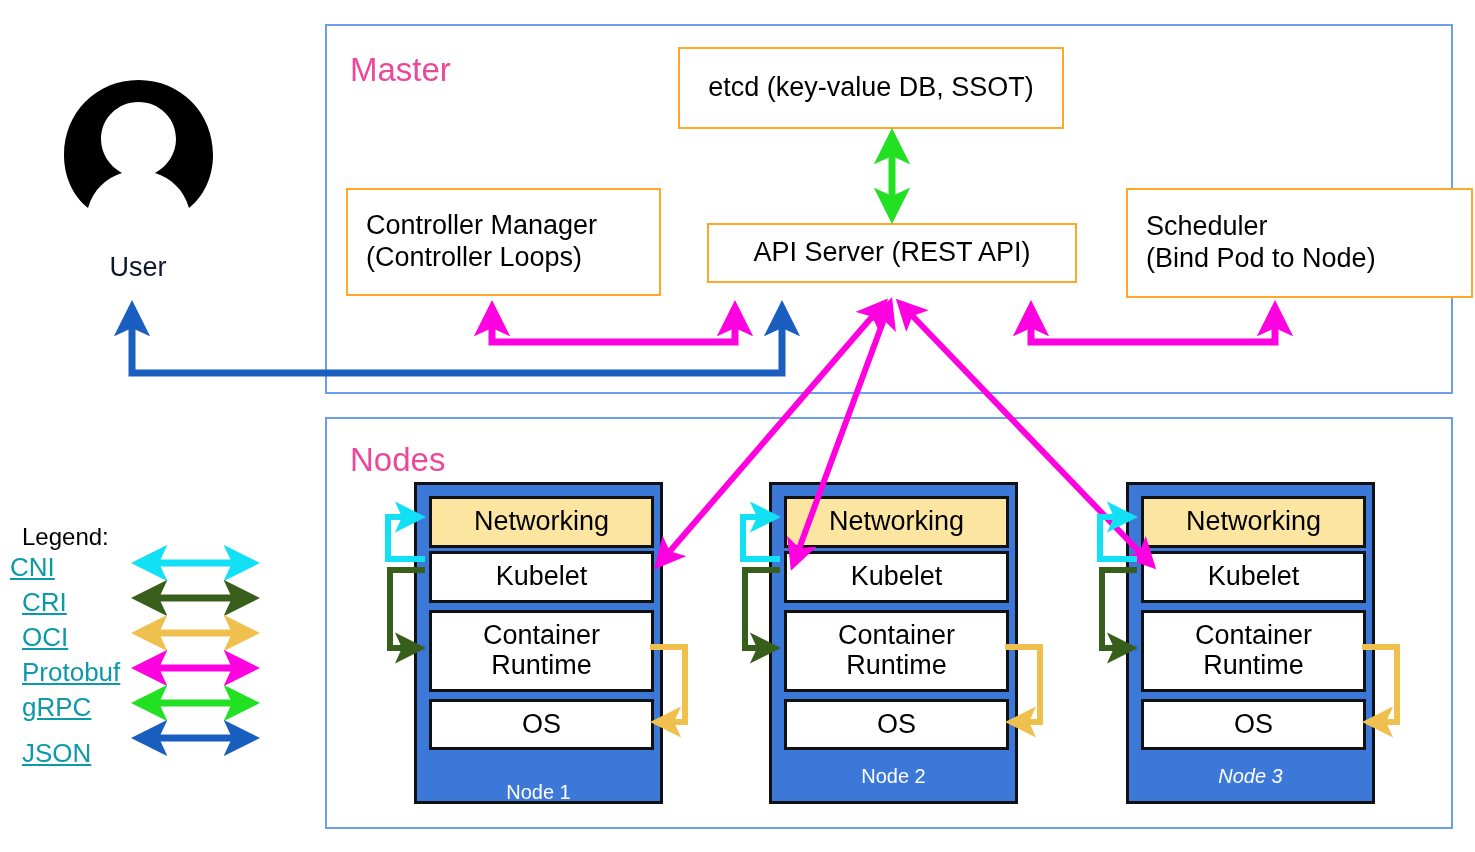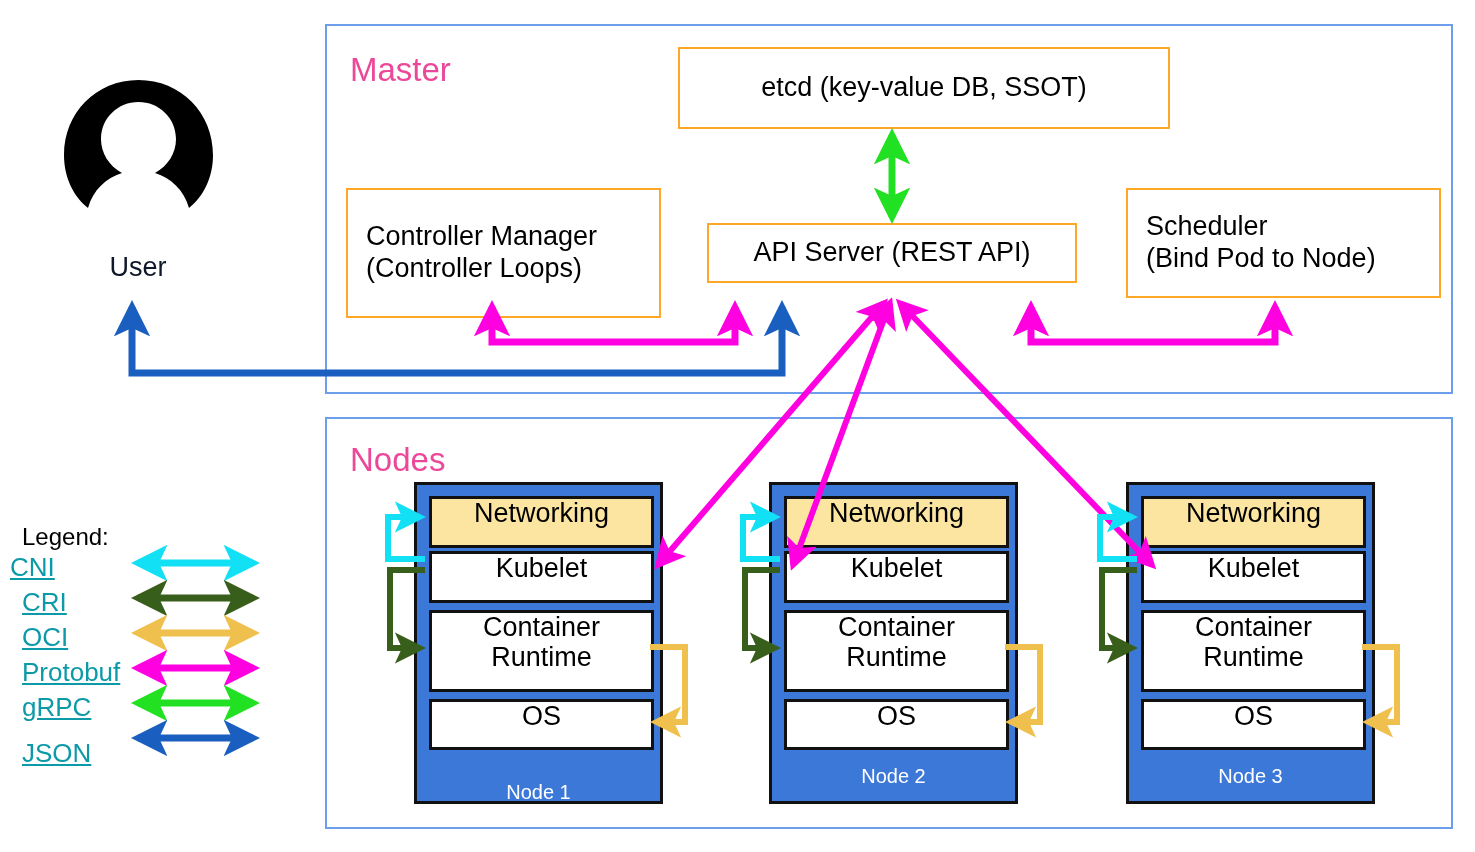--- a/index.html
+++ b/index.html
@@ -56,20 +56,21 @@
     background: #3c78d8;
     border: 3px solid #111111;
     box-sizing: border-box;
   }
   .node-layer {
     position: absolute;
     background: #ffffff;
     border: 3px solid #111111;
     box-sizing: border-box;
     display: flex;
+    align-items: center;
     justify-content: center;
     text-align: center;
     font-size: 27px;
     line-height: 1.1;
     color: #000000;
   }
   .node-layer.networking { background: #fce5a0; }
   .node-layer .txt { white-space: pre-line; }
   .node-name {
     position: absolute;
@@ -123,34 +124,34 @@
   <div class="user-avatar" style="left:62px; top:78px; width:153px; height:145px;">
     <svg width="153" height="145" viewBox="0 0 153 145">
       <path d="M76.5 2 C34 2 2 35 2 77 C2 100 12 119 26 130 C31 112 44 100 60 95 C47 88 39 75 39 61 C39 40 56 24 76.5 24 C97 24 114 40 114 61 C114 75 106 88 93 95 C109 100 122 112 127 130 C141 119 151 100 151 77 C151 35 119 2 76.5 2 Z" fill="#000000"></path>
     </svg>
   </div>
   <div class="user-label" style="left:78px; top:252px; width:120px;">User</div>
 
   <div class="group-box" style="left:325px; top:24px; width:1128px; height:370px;"></div>
   <div class="group-title" style="left:350px; top:53px;">Master</div>
 
-  <div class="comp-box center" style="left:678px; top:47px; width:492px; height:82px;">
+  <div class="comp-box center" style="left:678px; top:47px; width:386px; height:82px;">
     <span class="txt">etcd (key-value DB, SSOT)</span>
   </div>
 
-  <div class="comp-box" style="left:346px; top:188px; width:315px; height:130px;">
+  <div class="comp-box" style="left:346px; top:188px; width:315px; height:108px;">
     <span class="txt">Controller Manager
 (Controller Loops)</span>
   </div>
 
   <div class="comp-box center" style="left:707px; top:223px; width:370px; height:60px;">
     <span class="txt">API Server (REST API)</span>
   </div>
 
-  <div class="comp-box" style="left:1126px; top:188px; width:315px; height:110px;">
+  <div class="comp-box" style="left:1126px; top:188px; width:347px; height:110px;">
     <span class="txt">Scheduler
 (Bind Pod to Node)</span>
   </div>
 
   <div class="group-box" style="left:325px; top:417px; width:1128px; height:412px;"></div>
   <div class="group-title" style="left:350px; top:443px;">Nodes</div>
 
   <div class="node-card" style="left:414px; top:482px; width:249px; height:322px;">
     <div class="node-layer networking" style="left:12px; top:11px; width:225px; height:52px;">
       <span class="txt">Networking</span>
@@ -192,21 +193,21 @@
     <div class="node-layer" style="left:12px; top:66px; width:225px; height:52px;">
       <span class="txt">Kubelet</span>
     </div>
     <div class="node-layer" style="left:12px; top:125px; width:225px; height:82px;">
       <span class="txt">Container
 Runtime</span>
     </div>
     <div class="node-layer" style="left:12px; top:214px; width:225px; height:51px;">
       <span class="txt">OS</span>
     </div>
-    <div class="node-name" style="top:280px;">Node 3</div>
+    <div class="node-name" style="top:280px;font-style:italic;">Node 3</div>
   </div>
 
   <div class="legend-title" style="left:22px; top:523px;">Legend:</div>
 
   <div class="legend-item-label" style="left:10px; top:552px;">CNI</div>
   <div class="legend-item-label" style="left:22px; top:587px;">CRI</div>
   <div class="legend-item-label" style="left:22px; top:622px;">OCI</div>
   <div class="legend-item-label" style="left:22px; top:657px;">Protobuf</div>
   <div class="legend-item-label" style="left:22px; top:692px;">gRPC</div>
   <div class="legend-item-label" style="left:22px; top:727px;margin-top:11px;">JSON</div>

